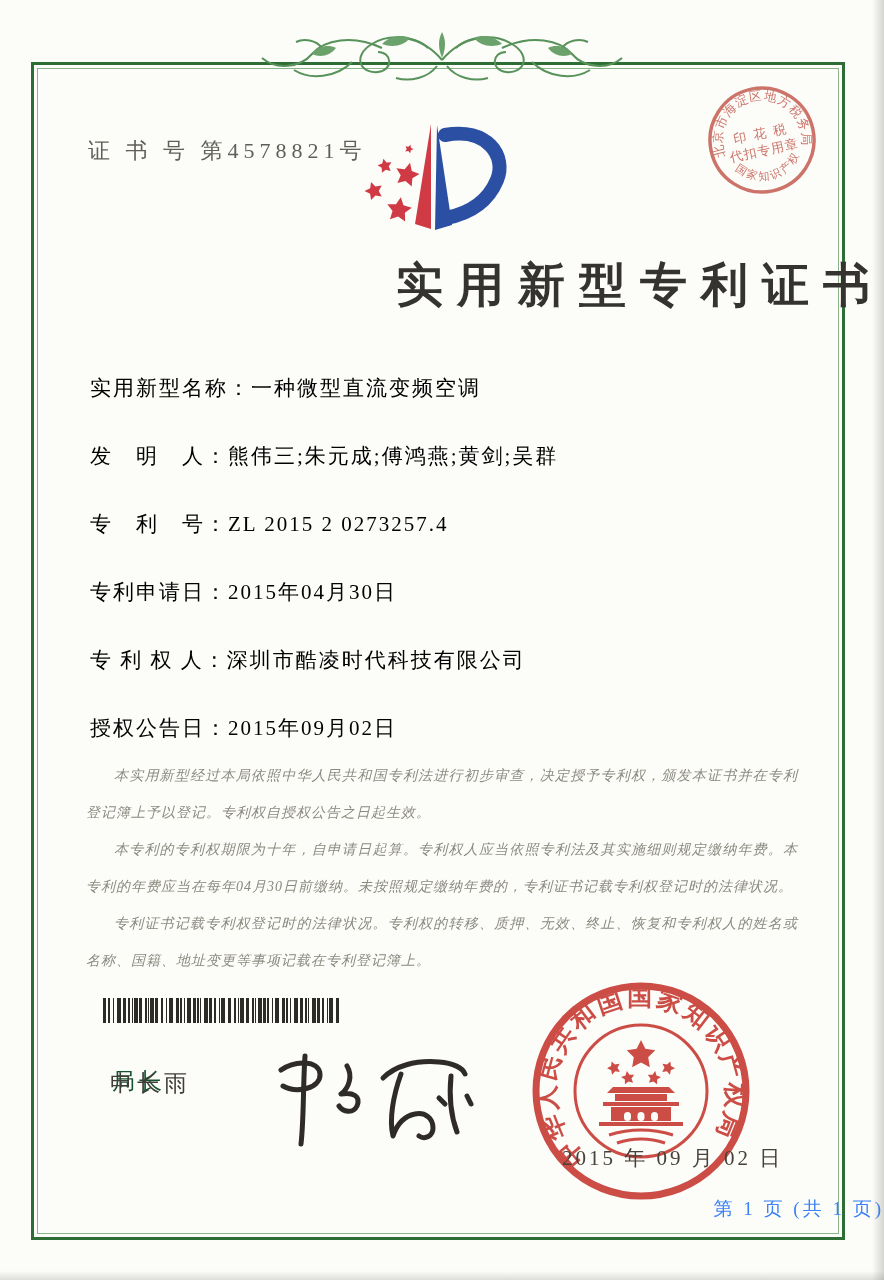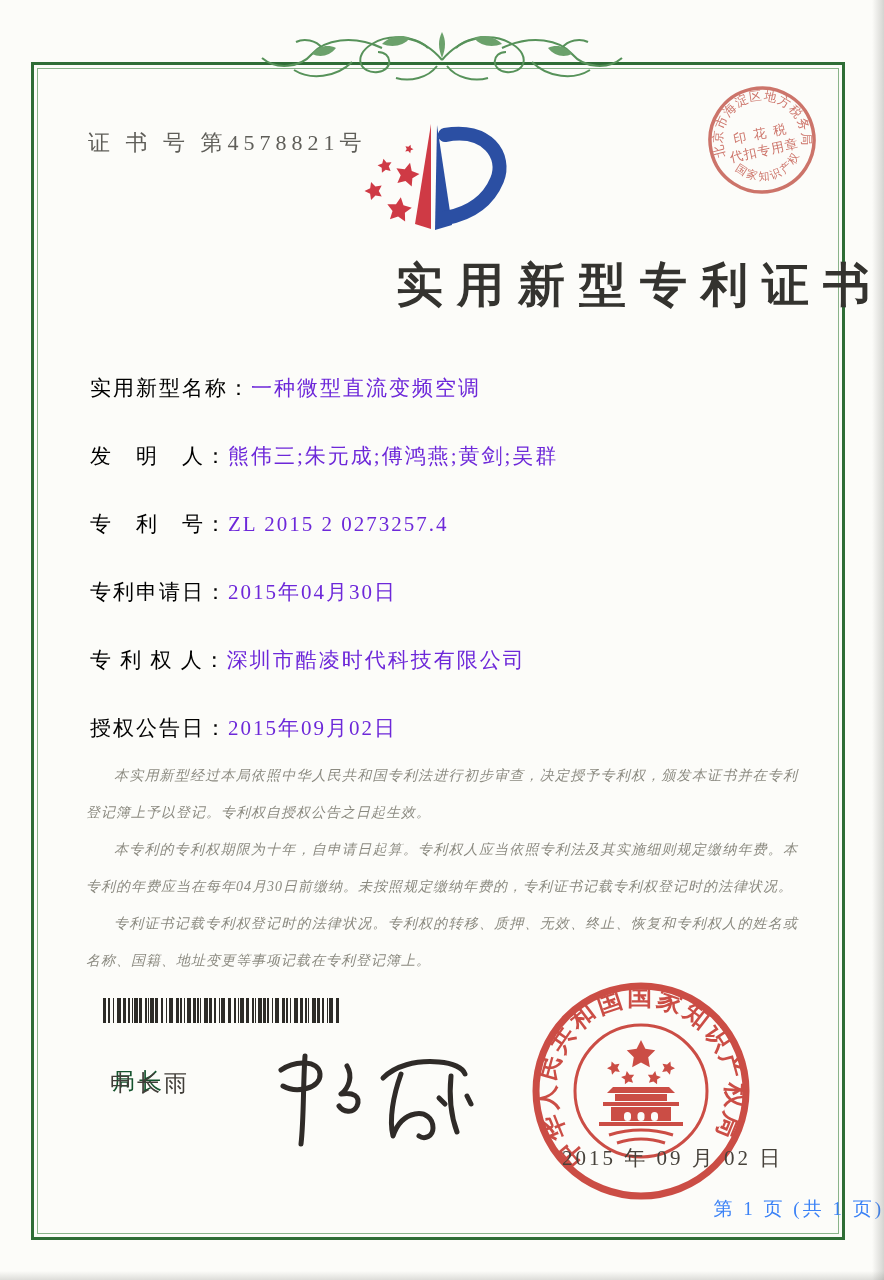--- a/index.html
+++ b/index.html
@@ -34,21 +34,21 @@
     position: absolute; right: 0; top: 0; width: 12px; height: 100%;
     background: linear-gradient(to left, rgba(110,110,105,.28), rgba(110,110,105,0));
   }
   .scan-shadow-bottom {
     position: absolute; left: 0; bottom: 0; width: 100%; height: 9px;
     background: linear-gradient(to top, rgba(110,110,105,.22), rgba(110,110,105,0));
   }
 
   
   .cert-number {
-    position: absolute; left: 88px; top: 128px;
+    position: absolute; left: 88px; top: 136px;
     font-size: 22px; letter-spacing: 5px; color: #5f5e59;
   }
   .cnipa-logo {
     position: absolute; left: 325px; top: 112px;
     width: 250px; height: 155px;
   }
   .tax-seal {
     position: absolute; left: 698px; top: 76px;
     width: 128px; height: 128px;
     transform: rotate(-12deg);
@@ -60,21 +60,21 @@
     font-size: 47px; font-weight: bold; letter-spacing: 14px;
     color: #34332f;
   }
 
   
   .fields {
     position: absolute; left: 90px; top: 374px; width: 710px;
   }
   .field-row { height: 68px; font-size: 21px; color: #8a897f; letter-spacing: 2px; }
   .field-row .label { color: #000000; }
-  .field-row .value { color: #6d28d9; }
+  .field-row .value { color: #000000; }
 
   
   .body-text {
     position: absolute; left: 86px; top: 757px; width: 712px;
     font-size: 14px; line-height: 37px; color: #8b8a80;
     text-align: justify; letter-spacing: 1px; font-style: italic;
   }
   .body-text p { text-indent: 2em; }
 
   

